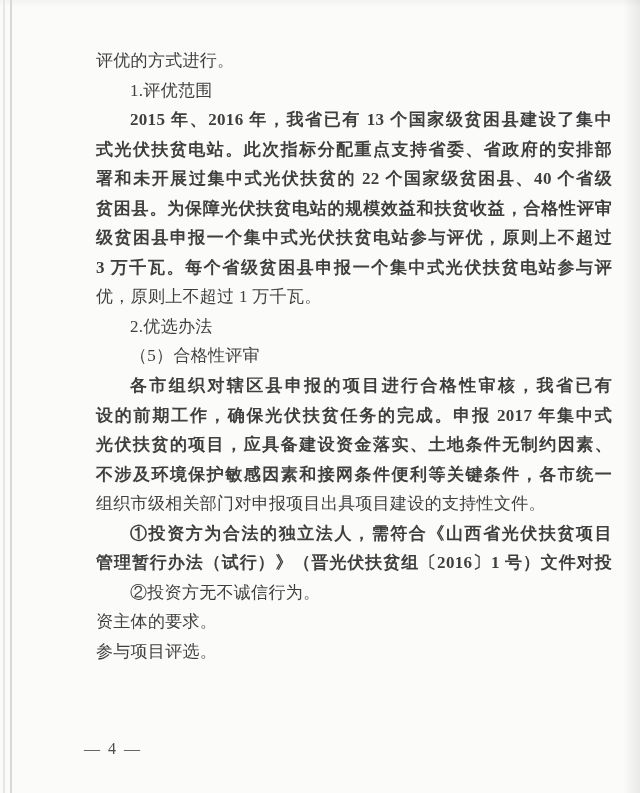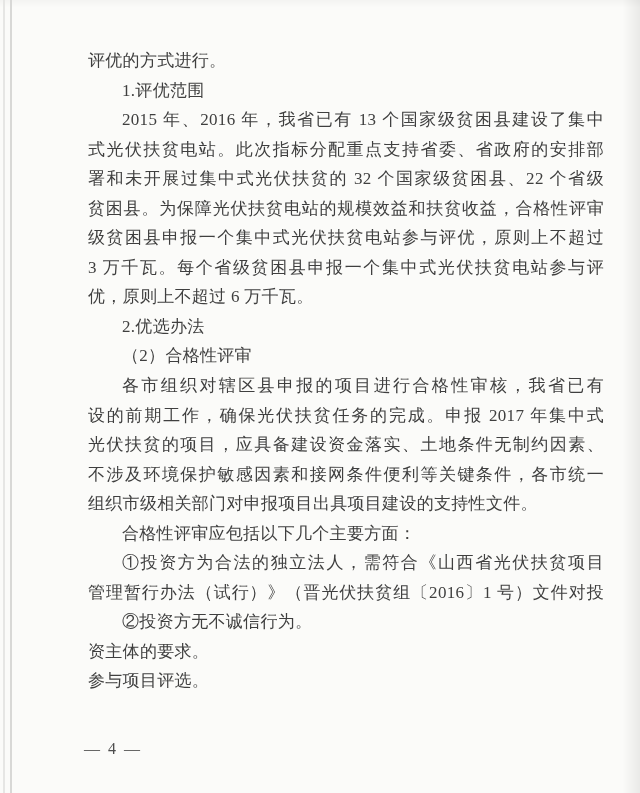--- a/index.html
+++ b/index.html
@@ -28,35 +28,36 @@
     width: 18px;
     background: linear-gradient(to right, rgba(0,0,0,0), rgba(0,0,0,0.07));
   }
   .edge-shade-top {
     position: absolute; left: 0; right: 0; top: 0;
     height: 8px;
     background: linear-gradient(to bottom, rgba(0,0,0,0.03), rgba(0,0,0,0));
   }
   .content {
     position: absolute;
-    left: 88px; top: 46px;
+    left: 96px; top: 46px;
     width: 516px;
     color: #3f3f3f;
     font-size: 17px;
     letter-spacing: 0.3px;
   }
   .line {
     line-height: 29.55px;
     min-height: 29.55px;
     white-space: normal;
   }
   .line.indent { text-indent: 2em; }
   .line.justify {
     text-align: justify;
     text-align-last: justify;
+    font-weight: bold;
   }
   .page-number {
     position: absolute;
     left: 84px; top: 740px;
     color: #4d4d4d;
     font-size: 16px;
     letter-spacing: 2px;
   }
 </style>
 </head>
@@ -71,45 +72,44 @@
   <div class="content">
 
       <div class="line">评优的方式进行。</div>
 
       <div class="line indent">1.评优范围</div>
 
       <div class="line indent justify">2015 年、2016 年，我省已有 13 个国家级贫困县建设了集中</div>
 
       <div class="line justify">式光伏扶贫电站。此次指标分配重点支持省委、省政府的安排部</div>
 
-      <div class="line justify">署和未开展过集中式光伏扶贫的 32 个国家级贫困县、22 个省级</div>
+      <div class="line justify">署和未开展过集中式光伏扶贫的 22 个国家级贫困县、40 个省级</div>
 
       <div class="line justify">贫困县。为保障光伏扶贫电站的规模效益和扶贫收益，合格性评审</div>
 
       <div class="line justify">级贫困县申报一个集中式光伏扶贫电站参与评优，原则上不超过</div>
 
       <div class="line justify">3 万千瓦。每个省级贫困县申报一个集中式光伏扶贫电站参与评</div>
 
-      <div class="line">优，原则上不超过 6 万千瓦。</div>
+      <div class="line">优，原则上不超过 1 万千瓦。</div>
 
       <div class="line indent">2.优选办法</div>
 
-      <div class="line indent">（2）合格性评审</div>
+      <div class="line indent">（5）合格性评审</div>
 
       <div class="line indent justify">各市组织对辖区县申报的项目进行合格性审核，我省已有</div>
 
       <div class="line justify">设的前期工作，确保光伏扶贫任务的完成。申报 2017 年集中式</div>
 
       <div class="line justify">光伏扶贫的项目，应具备建设资金落实、土地条件无制约因素、</div>
 
       <div class="line justify">不涉及环境保护敏感因素和接网条件便利等关键条件，各市统一</div>
 
       <div class="line">组织市级相关部门对申报项目出具项目建设的支持性文件。</div>
 
-      <div class="line indent">合格性评审应包括以下几个主要方面：</div>
 
       <div class="line indent justify">①投资方为合法的独立法人，需符合《山西省光伏扶贫项目</div>
 
       <div class="line justify">管理暂行办法（试行）》（晋光伏扶贫组〔2016〕1 号）文件对投</div>
 
       <div class="line indent">②投资方无不诚信行为。</div>
 
       <div class="line">资主体的要求。</div>
 
 

